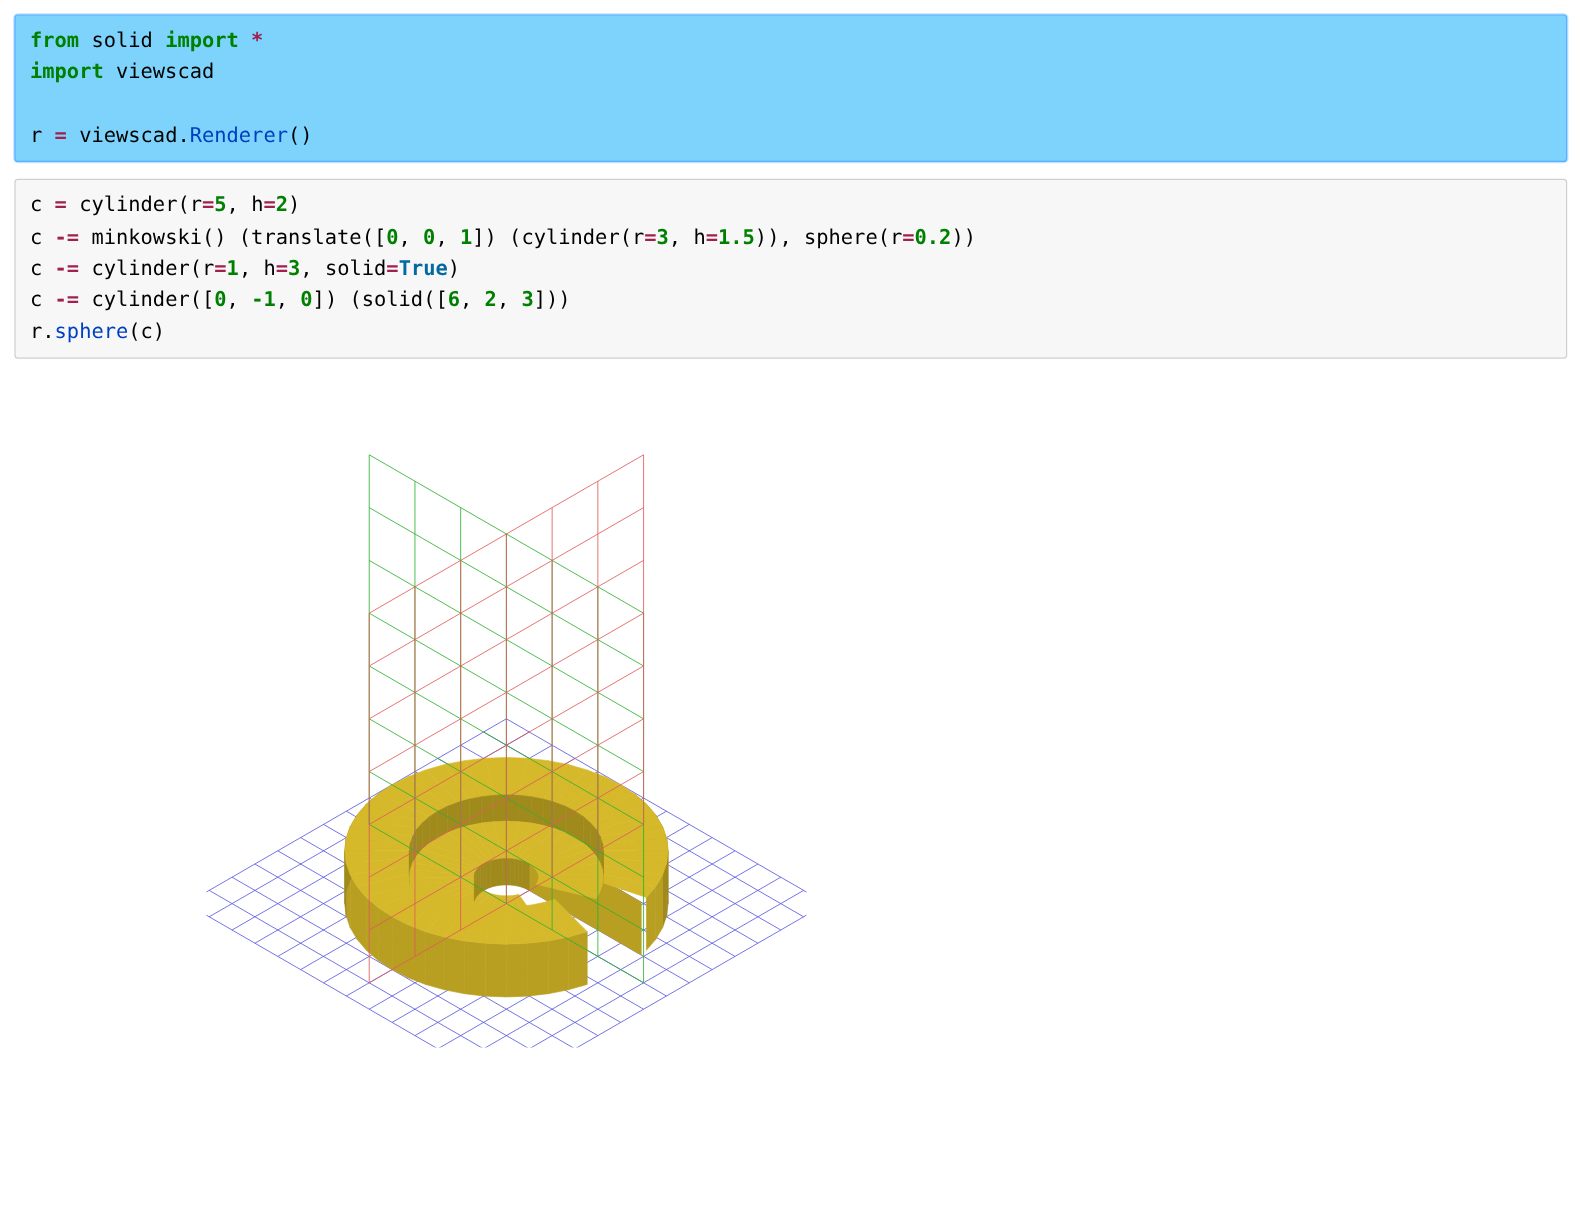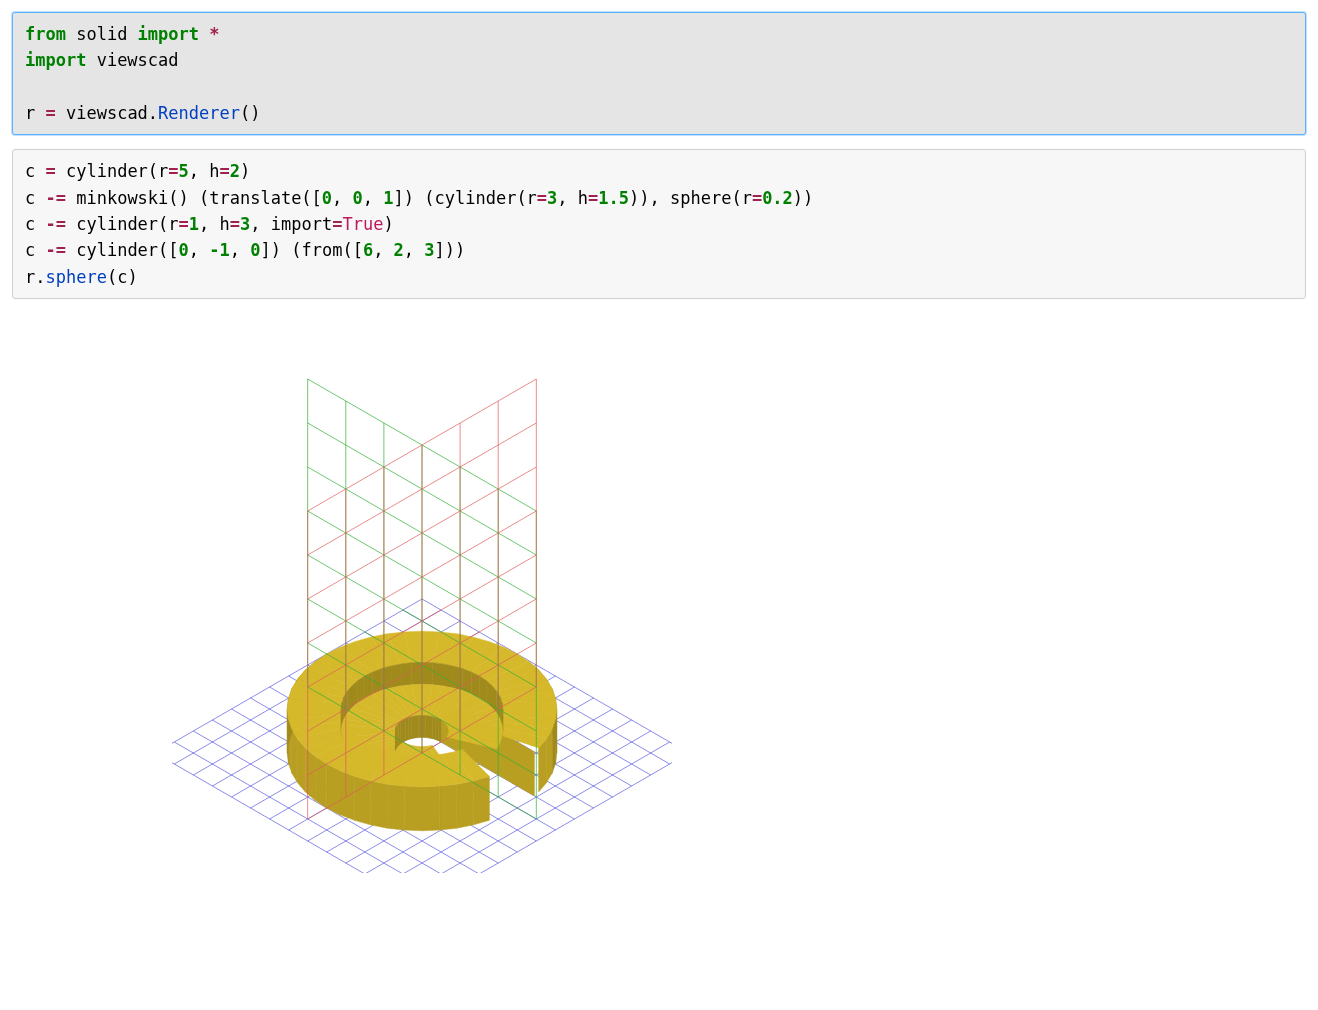--- a/index.html
+++ b/index.html
@@ -14,36 +14,36 @@
 
   .cell {
     border: 1px solid #cfcfcf;
     background: #f7f7f7;
     padding: 8px 12px;
     margin-bottom: 14px;
     border-radius: 3px;
     line-height: 1.55;
   }
   .cell.selected {
-    background: #e5e5e5;
+    background: #7dd3fc;
     border: 1px solid #5bb0ff;
     box-shadow: 0 0 0 1px #bfe2ff;
   }
 
   pre.code {
     margin: 0;
     white-space: pre;
     font-family: inherit;
   }
 
   .kw { color: #008000; font-weight: bold; }
   .op { color: #a02050; font-weight: bold; }
   .fn { color: #0040c0; }
   .num { color: #008000; font-weight: bold; }
-  .kwtrue { color: #be185d; font-weight: normal; margin-top: 18px; }
+  .kwtrue { color: #0369a1; font-weight: bold; margin-top: 18px; }
 
   .output {
     margin-left: 160px;
     margin-top: 10px;
     width: 500px;
     height: 560px;
   }
 </style>
 </head>
 <body>
@@ -51,22 +51,22 @@
 <div class="cell selected">
 <pre class="code"><span class="kw">from</span><span> solid </span><span class="kw">import</span><span class="op"> *</span>
 <span class="kw">import</span><span> viewscad</span>
 
 <span>r </span><span class="op">=</span><span> viewscad.</span><span class="fn">Renderer</span><span>()</span></pre>
 </div>
 
 <div class="cell">
 <pre class="code"><span>c </span><span class="op">=</span><span> cylinder(r</span><span class="op">=</span><span class="num">5</span><span>, h</span><span class="op">=</span><span class="num">2</span><span>)</span>
 <span>c </span><span class="op">-=</span><span> minkowski() (translate([</span><span class="num">0</span><span>, </span><span class="num">0</span><span>, </span><span class="num">1</span><span>]) (cylinder(r</span><span class="op">=</span><span class="num">3</span><span>, h</span><span class="op">=</span><span class="num">1.5</span><span>)), sphere(r</span><span class="op">=</span><span class="num">0.2</span><span>))</span>
-<span>c </span><span class="op">-=</span><span> cylinder(r</span><span class="op">=</span><span class="num">1</span><span>, h</span><span class="op">=</span><span class="num">3</span><span>, import</span><span class="op">=</span><span class="kwtrue">True</span><span>)</span>
-<span>c </span><span class="op">-=</span><span> cylinder([</span><span class="num">0</span><span>, </span><span class="num">-1</span><span>, </span><span class="num">0</span><span>]) (from([</span><span class="num">6</span><span>, </span><span class="num">2</span><span>, </span><span class="num">3</span><span>]))</span>
+<span>c </span><span class="op">-=</span><span> cylinder(r</span><span class="op">=</span><span class="num">1</span><span>, h</span><span class="op">=</span><span class="num">3</span><span>, solid</span><span class="op">=</span><span class="kwtrue">True</span><span>)</span>
+<span>c </span><span class="op">-=</span><span> cylinder([</span><span class="num">0</span><span>, </span><span class="num">-1</span><span>, </span><span class="num">0</span><span>]) (solid([</span><span class="num">6</span><span>, </span><span class="num">2</span><span>, </span><span class="num">3</span><span>]))</span>
 <span>r.</span><span class="fn">sphere</span><span>(c)</span></pre>
 </div>
 
 <div class="output">
 <svg id="scene" viewBox="0 0 500 560" width="500" height="560">
 
   <g id="grid-floor">
         <line x1="250" y1="286" x2="-16.73582436560713" y2="440" stroke="#5a5ae0" stroke-width="0.7"></line>
         <line x1="250" y1="286" x2="516.7358243656072" y2="440" stroke="#5a5ae0" stroke-width="0.7"></line>
         <line x1="269.05255888325763" y1="297" x2="2.3167345176505307" y2="451" stroke="#5a5ae0" stroke-width="0.7"></line>

